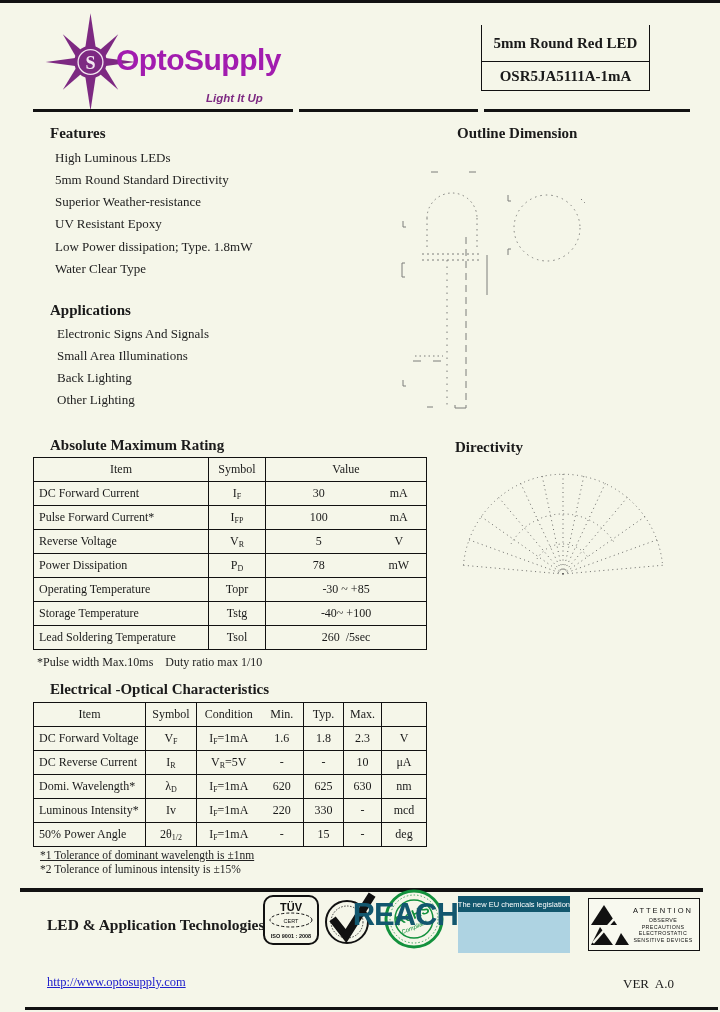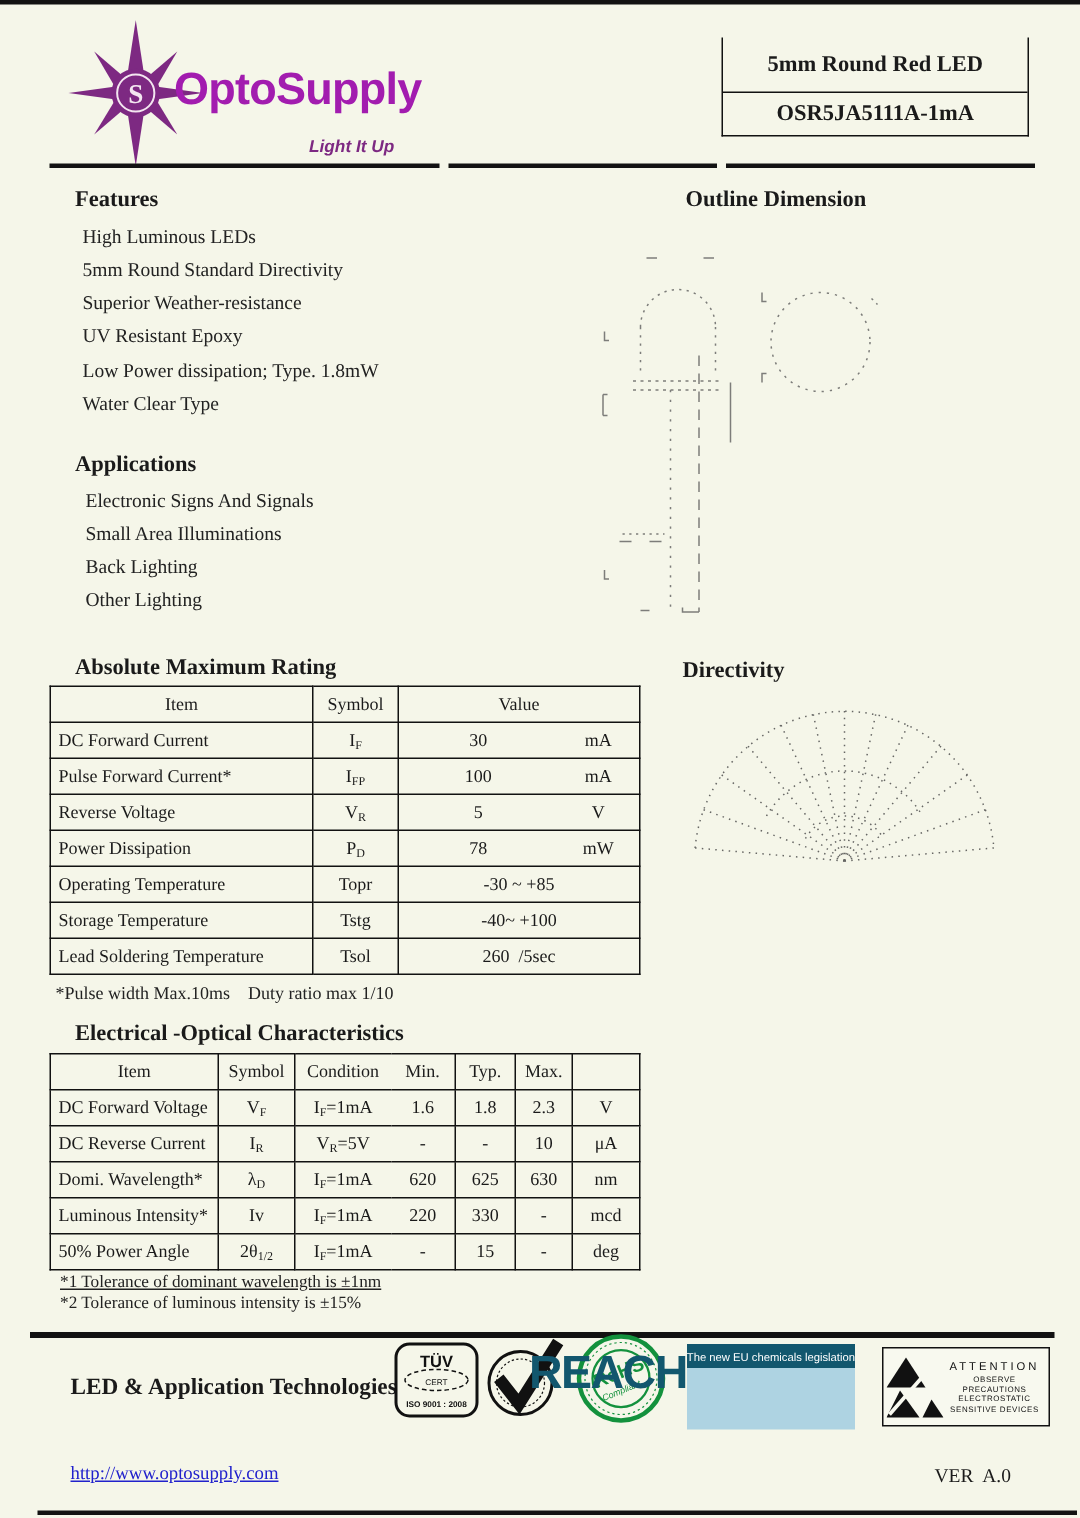--- a/index.html
+++ b/index.html
@@ -65,21 +65,21 @@
         <polygon points="26,80 47,62 40,57"></polygon>
         <polygon points="84,80 63,62 70,57"></polygon>
         <circle cx="55" cy="51" r="17"></circle>
       </g>
       <circle cx="55" cy="51" r="13" fill="none" stroke="#f3e6f0" stroke-width="1.4"></circle>
       <text x="55" y="58" text-anchor="middle" font-family="Liberation Serif, serif" font-weight="bold" font-size="19" fill="#f3e6f0">S</text>
     </svg>
     <div class="abs" id="brand-word" style="left:116px; top:40px; color:#a21caf;">OptoSupply</div>
     <div class="abs" id="brand-tag" style="left:206px; top:89px; color:#7d2982;">Light It Up</div>
 
-    <div class="abs" id="title-box" style="left:481px; top:22px; width:205px;">
+    <div class="abs" id="title-box" style="left:481px; top:22px; width:169px;">
       <div class="t-row t-row1">5mm Round Red LED</div>
       <div class="t-row t-row2">OSR5JA5111A-1mA</div>
     </div>
   </div>
 
   <div class="rule" style="left:33px; top:109px; width:260px; height:3px;"></div>
   <div class="rule" style="left:299px; top:109px; width:179px; height:3px;"></div>
   <div class="rule" style="left:484px; top:109px; width:206px; height:3px;"></div>
 
   <div class="abs h-bold" style="left:50px; top:125px;">Features</div>

